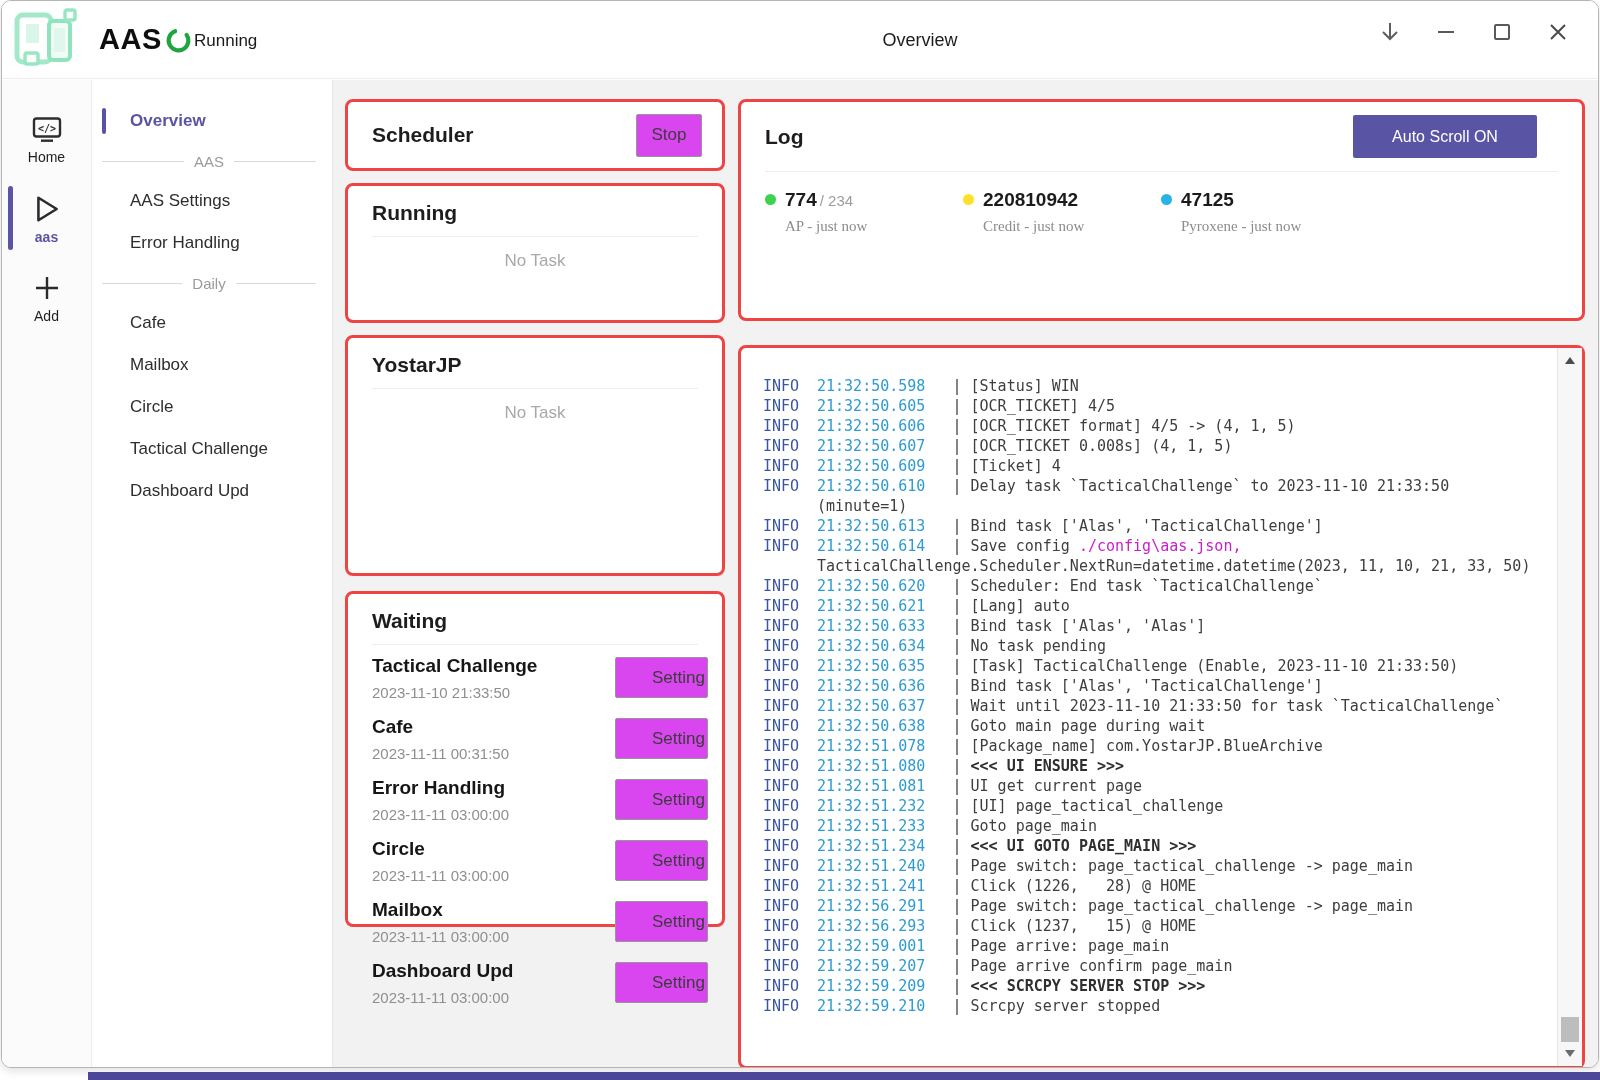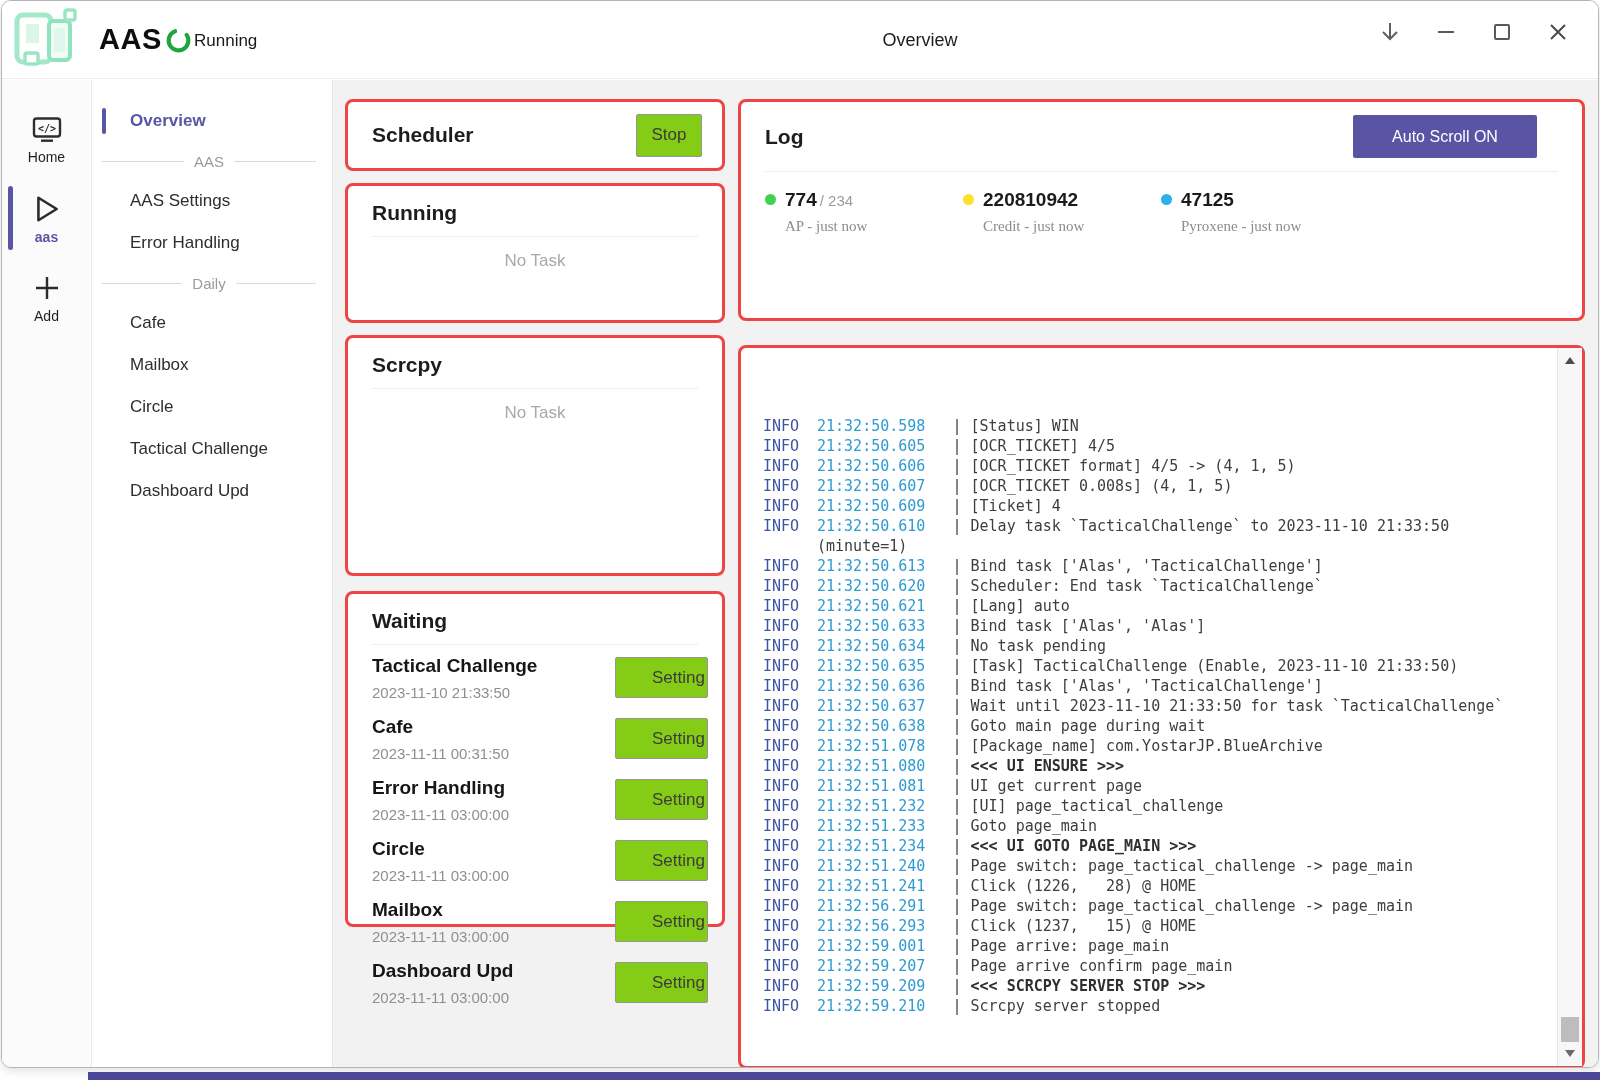--- a/index.html
+++ b/index.html
@@ -37,21 +37,21 @@
   .sb-section { height:38px; display:flex; align-items:center; gap:10px; padding:0 16px 0 10px; color:#9b9b9b; font-size:15px; }
   .sb-line { flex:1; height:1px; background:#d9d9d9; }
 
   
   .main { position:absolute; left:331px; top:79px; right:0; bottom:0; background:#f2f2f2; }
   .card { position:absolute; background:#fff; border:3px solid #ef4444; border-radius:8px; }
   .card-title { font-size:21px; font-weight:700; color:#1d1d1d; }
   .card-head { padding:15px 24px 11px; }
   .card-hr { height:1px; background:#ededed; margin:0 24px; }
   .no-task { text-align:center; color:#a8a8a8; font-size:17px; margin-top:14px; }
-  .btn { background:#84cc16; border:1px solid #969696; border-radius:2px; font-size:17px; color:#3c3c3c; font-family:inherit; cursor:pointer; }
+  .btn { background:#d946ef; border:1px solid #969696; border-radius:2px; font-size:17px; color:#3c3c3c; font-family:inherit; cursor:pointer; }
 
   #scheduler-card { left:12px; top:19px; width:380px; height:72px; display:flex; align-items:center; justify-content:space-between; padding:0 20px 0 24px; }
   .stop-btn { width:66px; height:43px; }
   #running-card { left:12px; top:103px; width:380px; height:140px; }
   #pending-card { left:12px; top:255px; width:380px; height:241px; }
   #waiting-card { left:12px; top:511px; width:380px; height:336px; }
 
   .wait-list { padding-top:2px; }
   .wait-item { display:flex; align-items:center; padding:0 14px 0 24px; height:61px; }
   .wait-col { flex:1; }
@@ -214,21 +214,21 @@
       <button class="btn stop-btn">Stop</button>
     </section>
 
     <section class="card" id="running-card">
       <div class="card-head"><span class="card-title">Running</span></div>
       <div class="card-hr"></div>
       <div class="no-task">No Task</div>
     </section>
 
     <section class="card" id="pending-card">
-      <div class="card-head"><span class="card-title">Scrcpy</span></div>
+      <div class="card-head"><span class="card-title">YostarJP</span></div>
       <div class="card-hr"></div>
       <div class="no-task">No Task</div>
     </section>
 
     <section class="card" id="waiting-card">
       <div class="card-head"><span class="card-title">Waiting</span></div>
       <div class="card-hr"></div>
       <div class="wait-list" id="wait-list">
           <div class="wait-item">
             <div class="wait-col">
@@ -308,20 +308,21 @@
 
     <section class="card" id="log-panel">
       <div class="log-content" id="log-lines">
           <div class="log-row"><span class="lvl">INFO</span><span class="time">21:32:50.598</span><span class="sep">   | </span><span>[Status] WIN</span></div>
           <div class="log-row"><span class="lvl">INFO</span><span class="time">21:32:50.605</span><span class="sep">   | </span><span>[OCR_TICKET] 4/5</span></div>
           <div class="log-row"><span class="lvl">INFO</span><span class="time">21:32:50.606</span><span class="sep">   | </span><span>[OCR_TICKET format] 4/5 -&gt; (4, 1, 5)</span></div>
           <div class="log-row"><span class="lvl">INFO</span><span class="time">21:32:50.607</span><span class="sep">   | </span><span>[OCR_TICKET 0.008s] (4, 1, 5)</span></div>
           <div class="log-row"><span class="lvl">INFO</span><span class="time">21:32:50.609</span><span class="sep">   | </span><span>[Ticket] 4</span></div>
           <div class="log-row"><span class="lvl">INFO</span><span class="time">21:32:50.610</span><span class="sep">   | </span><span>Delay task `TacticalChallenge` to 2023-11-10 21:33:50 (minute=1)</span></div>
           <div class="log-row"><span class="lvl">INFO</span><span class="time">21:32:50.613</span><span class="sep">   | </span><span>Bind task ['Alas', 'TacticalChallenge']</span></div>
+          <div class="log-row"><span class="lvl">INFO</span><span class="time">21:32:50.614</span><span class="sep">   | </span><span>Save config </span><span class="seg-path">./config\aas.json,</span><span> TacticalChallenge.Scheduler.NextRun=datetime.datetime(2023, 11, 10, 21, 33, 50)</span></div>
           <div class="log-row"><span class="lvl">INFO</span><span class="time">21:32:50.620</span><span class="sep">   | </span><span>Scheduler: End task `TacticalChallenge`</span></div>
           <div class="log-row"><span class="lvl">INFO</span><span class="time">21:32:50.621</span><span class="sep">   | </span><span>[Lang] auto</span></div>
           <div class="log-row"><span class="lvl">INFO</span><span class="time">21:32:50.633</span><span class="sep">   | </span><span>Bind task ['Alas', 'Alas']</span></div>
           <div class="log-row"><span class="lvl">INFO</span><span class="time">21:32:50.634</span><span class="sep">   | </span><span>No task pending</span></div>
           <div class="log-row"><span class="lvl">INFO</span><span class="time">21:32:50.635</span><span class="sep">   | </span><span>[Task] TacticalChallenge (Enable, 2023-11-10 21:33:50)</span></div>
           <div class="log-row"><span class="lvl">INFO</span><span class="time">21:32:50.636</span><span class="sep">   | </span><span>Bind task ['Alas', 'TacticalChallenge']</span></div>
           <div class="log-row"><span class="lvl">INFO</span><span class="time">21:32:50.637</span><span class="sep">   | </span><span>Wait until 2023-11-10 21:33:50 for task `TacticalChallenge`</span></div>
           <div class="log-row"><span class="lvl">INFO</span><span class="time">21:32:50.638</span><span class="sep">   | </span><span>Goto main page during wait</span></div>
           <div class="log-row"><span class="lvl">INFO</span><span class="time">21:32:51.078</span><span class="sep">   | </span><span>[Package_name] com.YostarJP.BlueArchive</span></div>
           <div class="log-row"><span class="lvl">INFO</span><span class="time">21:32:51.080</span><span class="sep">   | </span><span class="seg-bold">&lt;&lt;&lt; UI ENSURE &gt;&gt;&gt;</span></div>

